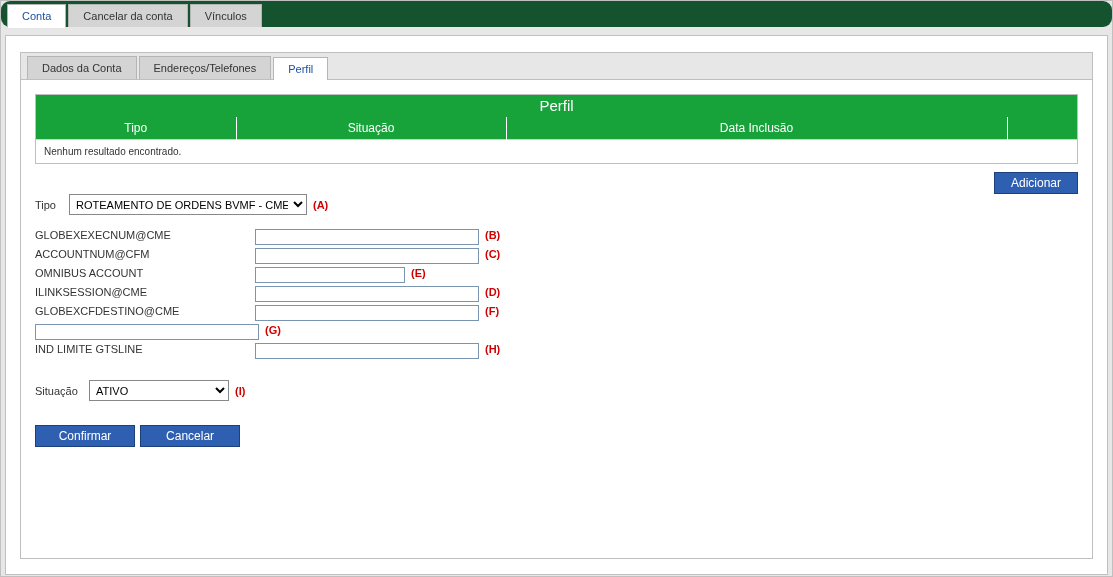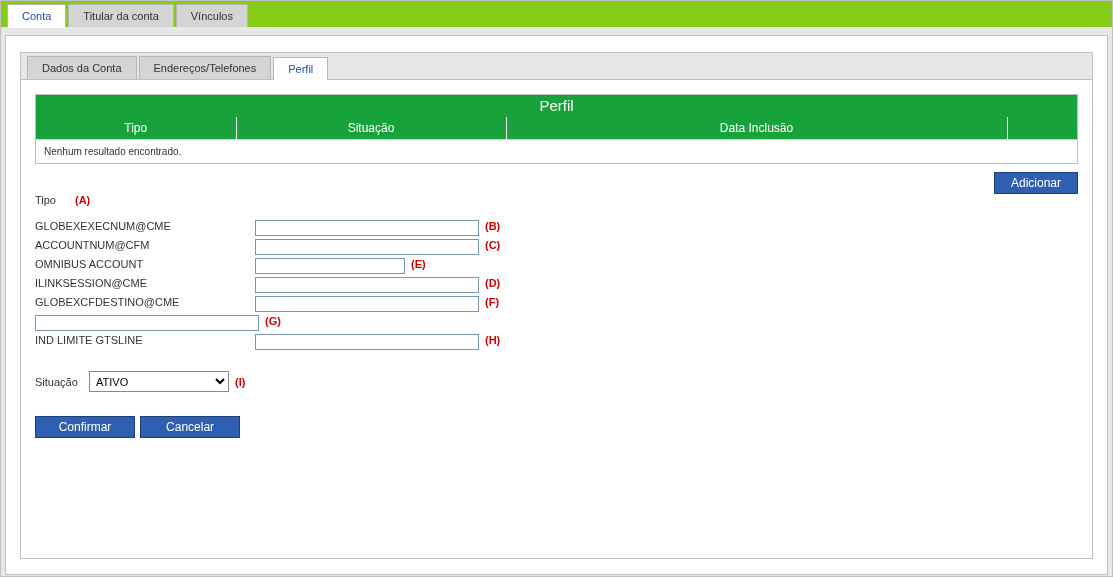--- a/index.html
+++ b/index.html
@@ -20,21 +20,22 @@
     height: 577px;
     position: relative;
   }
 
   
   .top-tabs {
     display: flex;
     align-items: flex-end;
     height: 26px;
     padding-left: 6px;
-    background: #84cc16;
+    background: #14532d;
+    border-radius: 9px;
   }
   .top-tab {
     padding: 5px 14px;
     background: #d4d4d4;
     border: 1px solid #b5b5b5;
     border-bottom: none;
     margin-right: 2px;
     color: #333;
     cursor: pointer;
   }
@@ -213,21 +214,21 @@
   .action-row .btn + .btn { margin-left: 2px; }
 
 </style>
 </head>
 <body>
 
 <div class="outer">
 
   <div class="top-tabs">
     <div class="top-tab active">Conta</div>
-    <div class="top-tab">Titular da conta</div>
+    <div class="top-tab">Cancelar da conta</div>
     <div class="top-tab">Vínculos</div>
   </div>
 
   <div class="mid-panel">
 
     <div class="sub-tabs-wrap">
       <div class="sub-tab">Dados da Conta</div>
       <div class="sub-tab">Endereços/Telefones</div>
       <div class="sub-tab active">Perfil</div>
     </div>
@@ -254,20 +255,23 @@
         </table>
       </div>
 
       <div class="btn-row-right">
         <button class="btn">Adicionar</button>
       </div>
 
 
       <div class="form-row">
         <label class="lead">Tipo</label>
+        <select class="combo combo-wide">
+          <option>ROTEAMENTO DE ORDENS BVMF - CME</option>
+        </select>
         <span class="marker">(A)</span>
       </div>
 
       <div class="field-grid">
 
         <div class="row">
           <span class="lbl">GLOBEXEXECNUM@CME</span>
           <input type="text" class="w224" style="">
           <span class="marker">(B)</span>
         </div>

